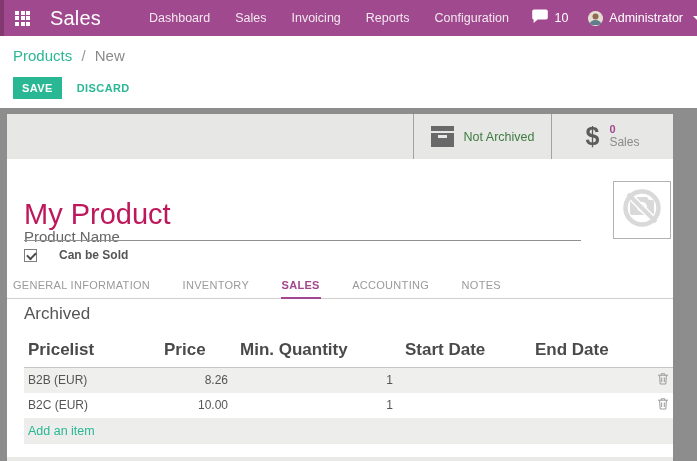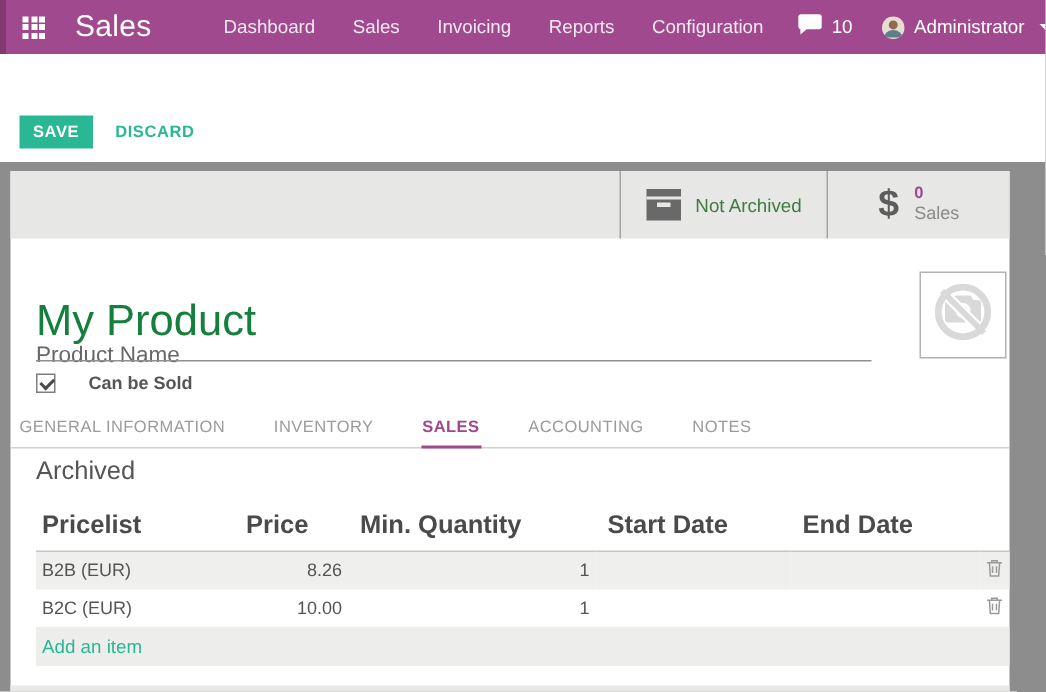--- a/index.html
+++ b/index.html
@@ -58,21 +58,21 @@
   .archive-icon:after  { content:""; position:absolute; left:7px; top:9px; width:9px; height:3px; background:#e7e7e6; }
   .stat-archive-label { color:#3e7c41; font-size:12.5px; }
   .currency-glyph { color:#5c5c5c; font-size:25px; font-weight:bold; line-height:1; }
   .stat-stack { display:flex; flex-direction:column; line-height:1.15; text-align:left; }
   .stat-count { color:#a2478e; font-size:11px; font-weight:bold; }
   .stat-label { color:#8a8a8a; font-size:12px; }
 
   
   .field-label { position:absolute; left:17px; top:70px; font-size:15px; font-weight:normal; color:#666;margin-top:44px; }
   .name-input { position:absolute; left:17px; top:84px; width:557px; font-family:inherit;
-    font-size:29px; color:#15803d; border:none; border-bottom:1px solid #8f8f8f;
+    font-size:29px; color:#be185d; border:none; border-bottom:1px solid #8f8f8f;
     outline:none; padding:0 0 9px 0; background:transparent; }
 
   
   .img-box { position:absolute; left:606px; top:67px; width:58px; height:58px;
     border:1px solid #b2b2b2; background:#fff; display:flex; align-items:center; justify-content:center; cursor:pointer; }
 
   
   .chk-row { position:absolute; left:17px; top:134px; display:flex; align-items:center; gap:22px; }
   .chk-box { position:relative; width:13px; height:13px; background:#fff; border:1px solid #7e7e7e; cursor:pointer; }
   .chk-box:after { content:""; position:absolute; left:2px; top:2px; width:7px; height:4px;
@@ -140,20 +140,25 @@
           <path d="M1.5 14 a6 5 0 0 1 12 0 z" fill="#5f7d8c"></path>
         </svg>
       </span>
       <span class="user-name">Administrator</span>
       <span class="caret-down"></span>
     </span>
   </div>
 </div>
 
 <div class="control-panel">
+  <div class="breadcrumb">
+    <span class="crumb-link">Products</span>
+    <span class="crumb-sep">/</span>
+    <span class="crumb-current">New</span>
+  </div>
   <div class="cp-buttons">
     <button class="btn-save">SAVE</button>
     <button class="btn-discard">DISCARD</button>
   </div>
 </div>
 
 <div class="sheet">
 
   <div class="status-band">
     <div class="stat-btn stat-archive">

